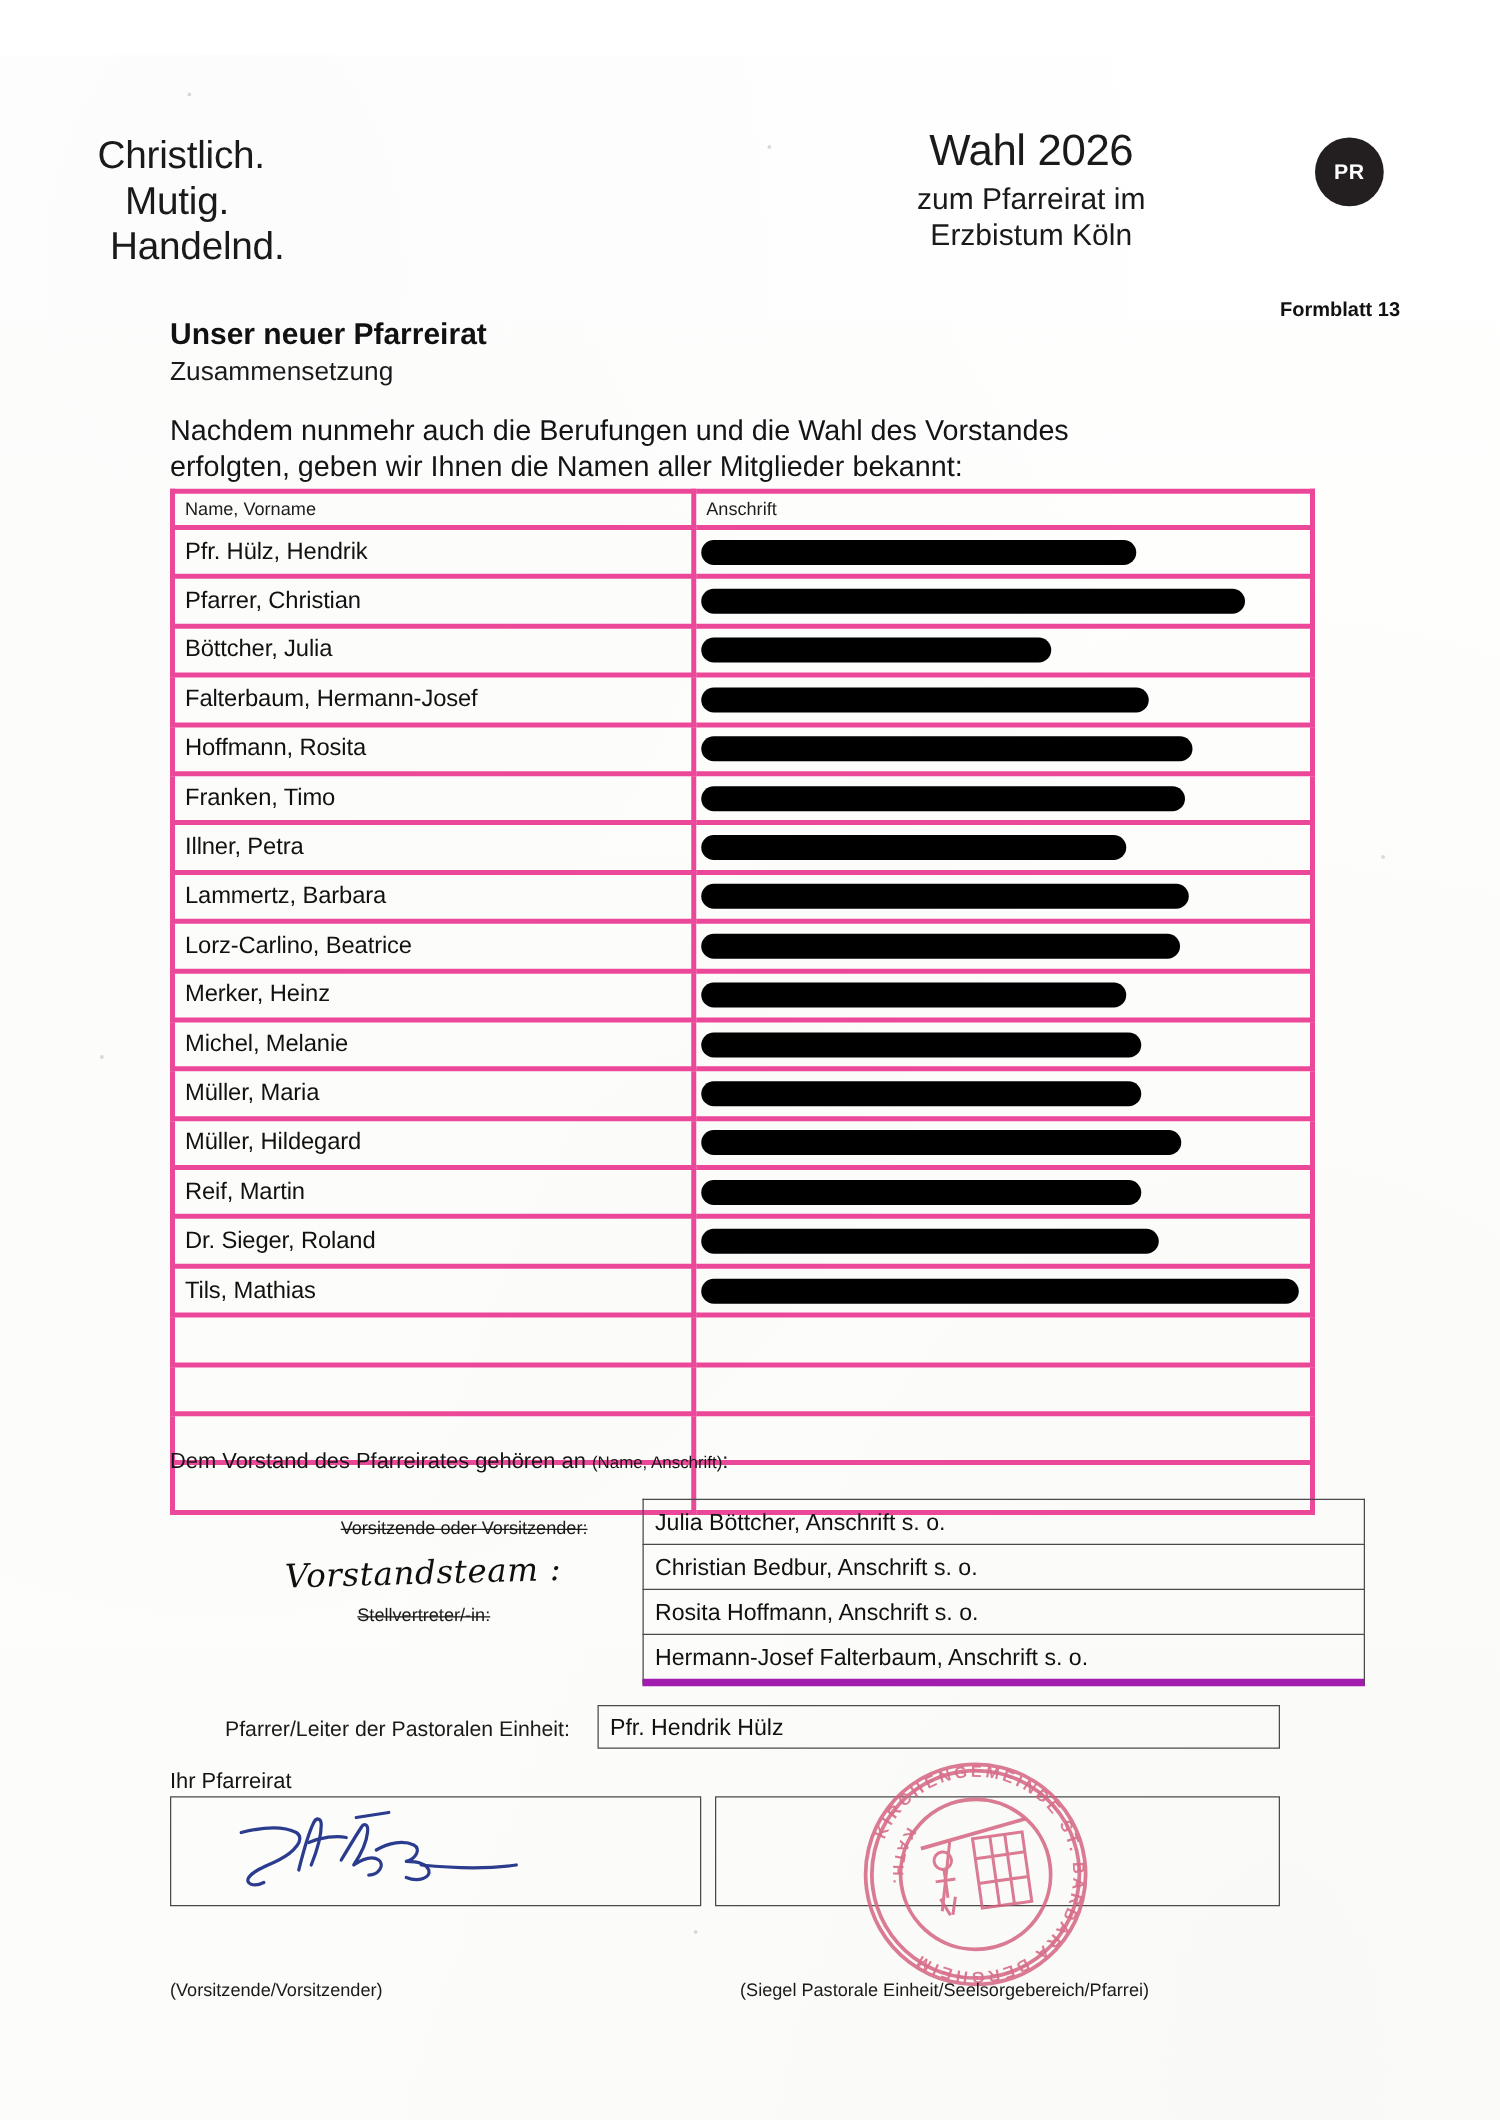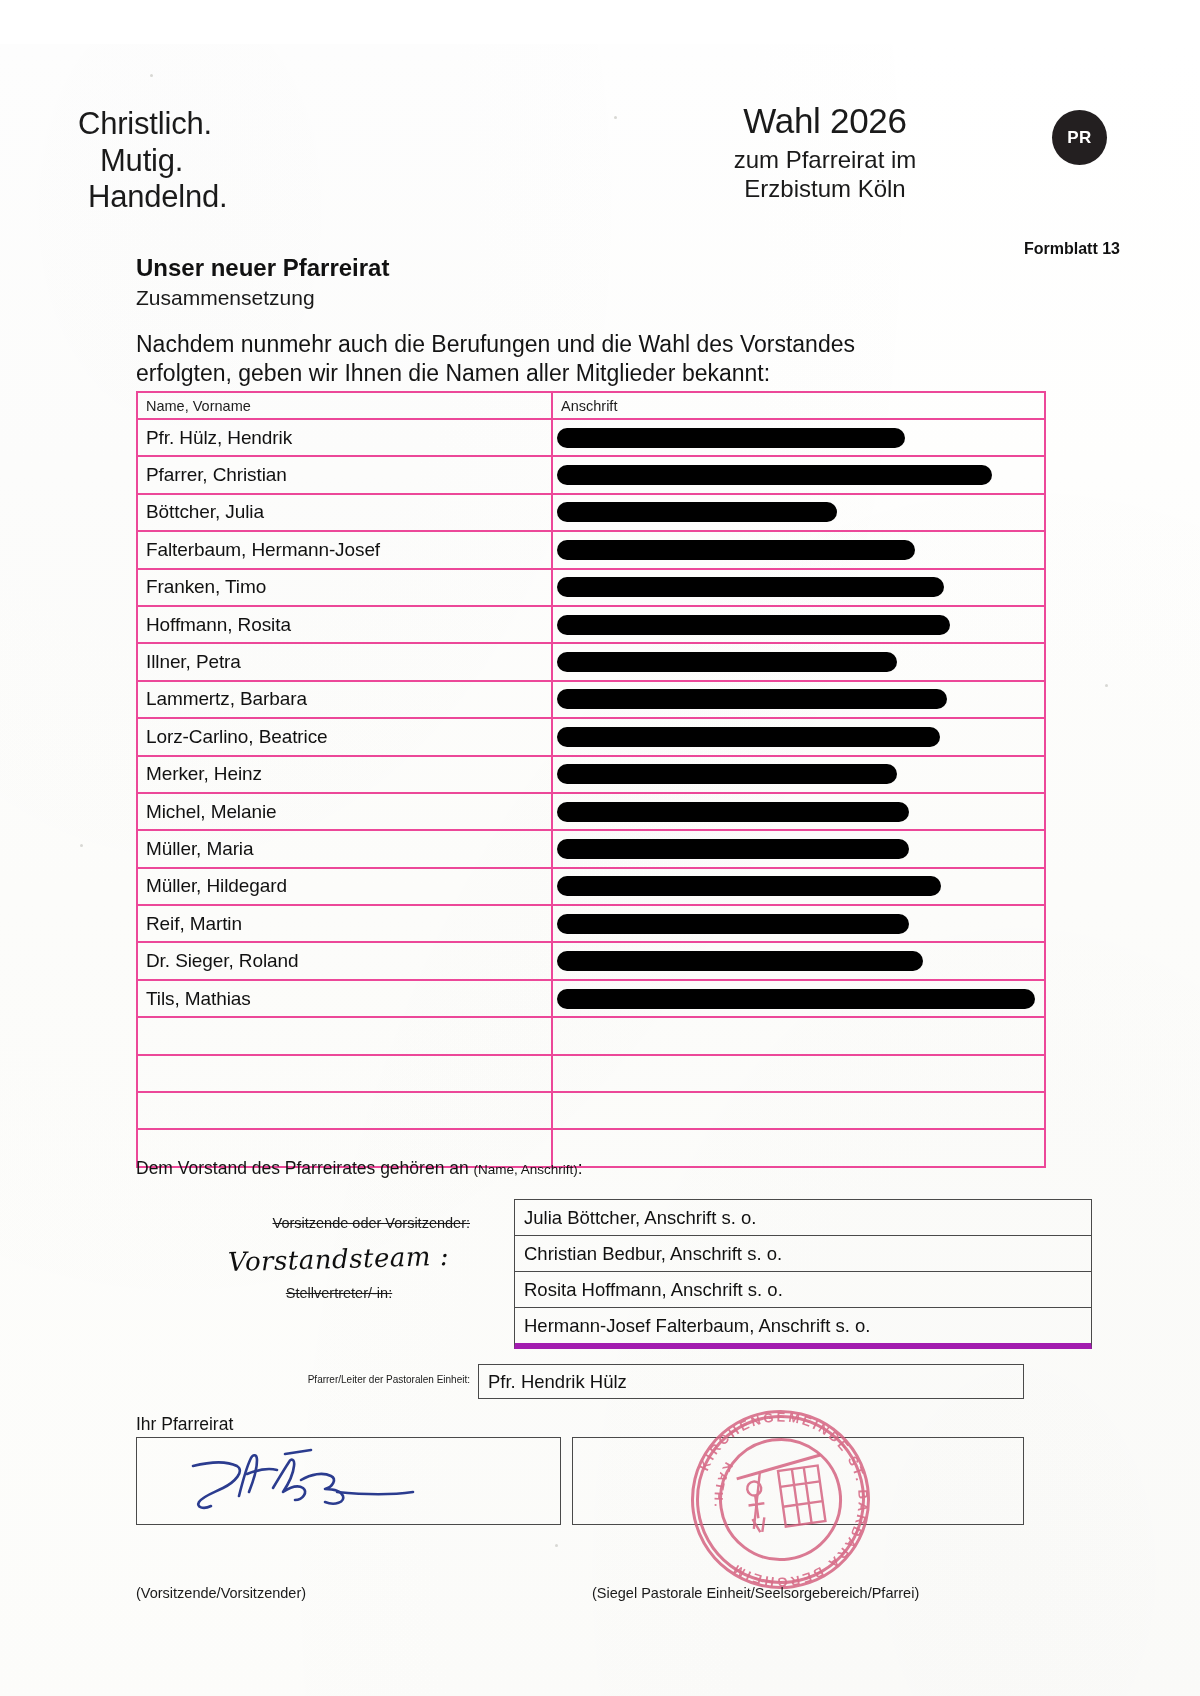--- a/index.html
+++ b/index.html
@@ -123,21 +123,21 @@
   
   .members-table {
     position: absolute;
     left: 136px;
     top: 347px;
     width: 888px;
     border-collapse: collapse;
     table-layout: fixed;
   }
   .members-table td {
-    border: 2px solid #ec4899;
+    border: 4px solid #ec4899;
     height: 35.4px;
     padding: 0 0 0 8px;
     vertical-align: middle;
   }
   .members-table td.col-name { width: 405px; }
   .members-table td.col-addr { width: 483px; position: relative; }
   .members-table tr.hdr td {
     height: 25px;
     font-size: 14.5px;
     color: #1d1d1d;
@@ -228,22 +228,21 @@
     padding-left: 9px;
     font-size: 18.5px;
     color: #111;
     box-sizing: border-box;
   }
   .lbl-pfarrer {
     position: absolute;
     left: 180px;
     top: 1330px;
     width: 290px;
-    text-align: right;
-    font-size: 10px;
+    font-size: 17px;
     color: #1a1a1a;
     white-space: nowrap;
   }
 
   
   .ihr-pfarreirat {
     position: absolute;
     left: 136px;
     top: 1370px;
     font-size: 17.5px;
@@ -353,29 +352,29 @@
             <div class="redaction" style="width: 280px;"></div>
           </td>
         </tr>
         <tr>
           <td class="col-name"><span class="nm">Falterbaum, Hermann-Josef</span></td>
           <td class="col-addr">
             <div class="redaction" style="width: 358px;"></div>
           </td>
         </tr>
         <tr>
+          <td class="col-name"><span class="nm">Hoffmann, Rosita</span></td>
+          <td class="col-addr">
+            <div class="redaction" style="width: 393px;"></div>
+          </td>
+        </tr>
+        <tr>
           <td class="col-name"><span class="nm">Franken, Timo</span></td>
           <td class="col-addr">
             <div class="redaction" style="width: 387px;"></div>
-          </td>
-        </tr>
-        <tr>
-          <td class="col-name"><span class="nm">Hoffmann, Rosita</span></td>
-          <td class="col-addr">
-            <div class="redaction" style="width: 393px;"></div>
           </td>
         </tr>
         <tr>
           <td class="col-name"><span class="nm">Illner, Petra</span></td>
           <td class="col-addr">
             <div class="redaction" style="width: 340px;"></div>
           </td>
         </tr>
         <tr>
           <td class="col-name"><span class="nm">Lammertz, Barbara</span></td>

